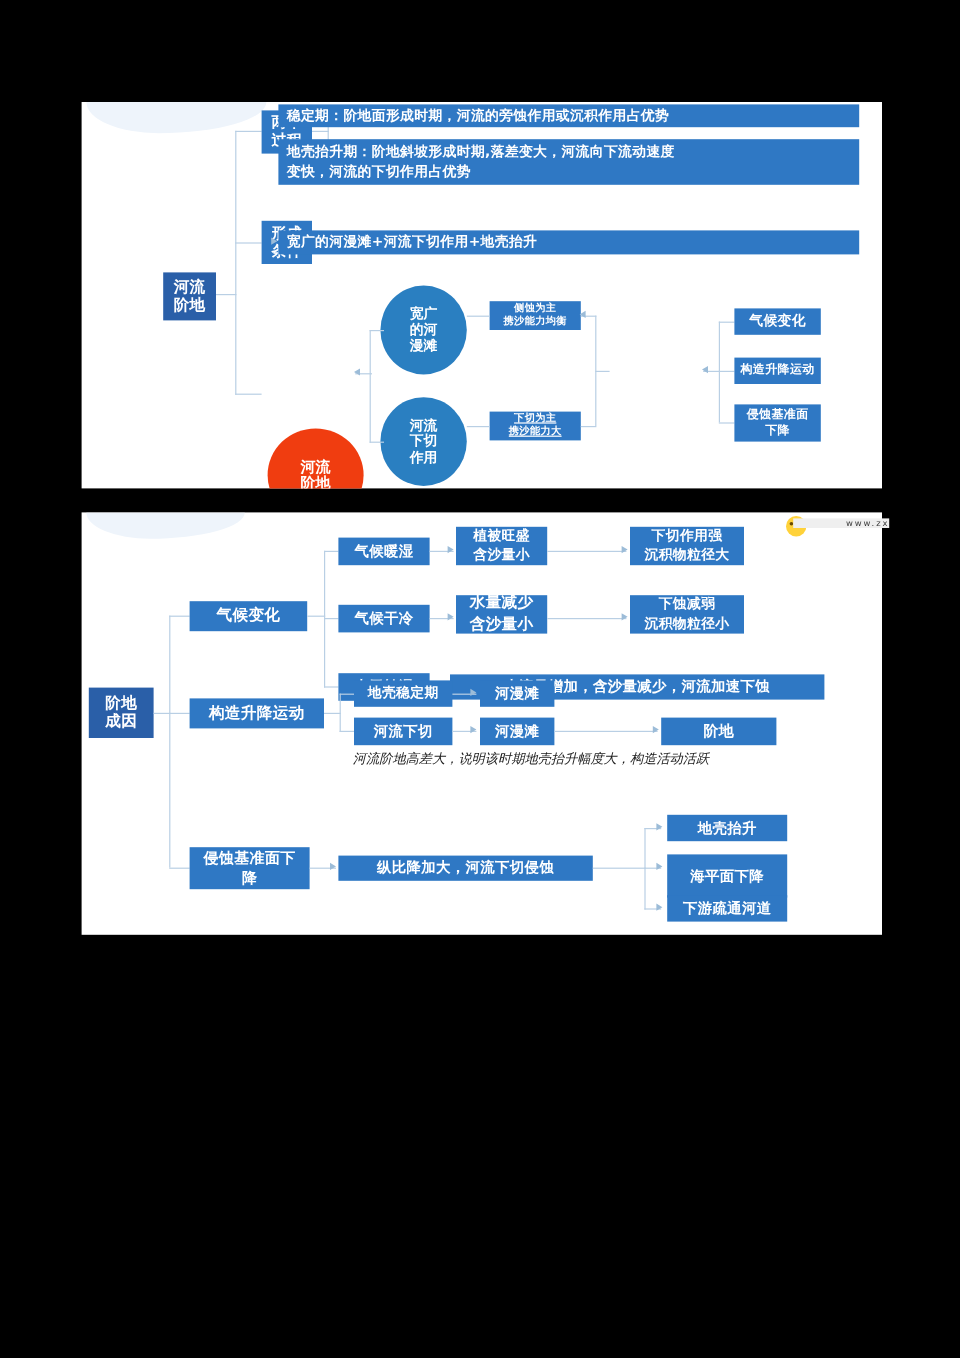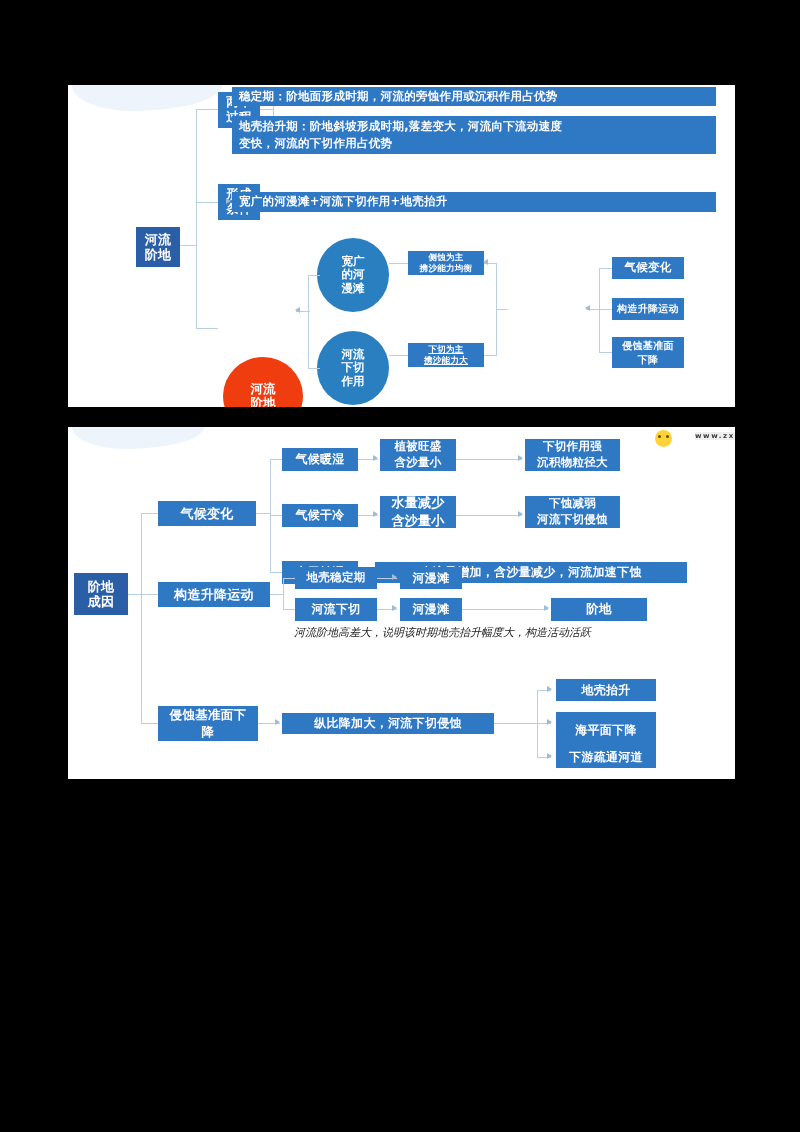--- a/index.html
+++ b/index.html
@@ -96,23 +96,23 @@
   }
   #wm .smiley::before {
     content: ""; position: absolute; left: 3px; top: 5px;
     width: 3px; height: 3px; border-radius: 50%; background: #6b4b00;
   }
   #wm .smiley::after {
     content: ""; position: absolute; right: 3px; top: 5px;
     width: 3px; height: 3px; border-radius: 50%; background: #6b4b00;
   }
   #wm .wmtxt {
-    position: absolute; left: 40px; top: 4px;
-    font-size: 7px; letter-spacing: 1.6px; font-weight: 700;
-    color: #3b3b3b; background: #efefef;
+    position: absolute; left: 6px; top: 4px;
+    font-size: 7px; letter-spacing: 1.6px; font-weight: 400;
+    color: #3b3b3b; background: #efefef; padding-left: 44px;
   }
 </style>
 </head>
 <body>
 
 <div id="page">
 
   <div class="card" id="card1">
 
     <div class="blob" style="left:4px; top:0; width:150px; height:26px;"></div>
@@ -218,21 +218,21 @@
 沉积物粒径大</div>
 
     <div class="node" style="left:214px; top:77px; width:76px; height:23px; font-size:12px;">气候干冷</div>
     <div class="ln lnh" style="left:290px; top:88px; width:20px;"></div>
     <div class="arrow" style="left:305px; top:84px;"></div>
     <div class="node" style="left:312px; top:69px; width:76px; height:32px; font-size:13px; line-height:1.35;">水量减少
 含沙量小</div>
     <div class="ln lnh" style="left:388px; top:88px; width:66px;"></div>
     <div class="arrow" style="left:450px; top:84px;"></div>
     <div class="node" style="left:457px; top:69px; width:95px; height:32px; font-size:11.5px; line-height:1.35;">下蚀减弱
-河流下切侵蚀</div>
+沉积物粒径小</div>
 
     <div class="node" style="left:214px; top:134px; width:76px; height:23px; font-size:12px;">由干转湿</div>
     <div class="ln lnh" style="left:290px; top:145px; width:14px;"></div>
     <div class="arrow" style="left:300px; top:141px;"></div>
     <div class="node" style="left:307px; top:135px; width:312px; height:21px; font-size:12px;">水流量增加，含沙量减少，河流加速下蚀</div>
 
     <div class="node" style="left:90px; top:155px; width:112px; height:25px; font-size:13px;">构造升降运动</div>
     <div class="ln lnh" style="left:202px; top:167px; width:14px;"></div>
     <div class="ln lnv" style="left:215px; top:151px; height:32px;"></div>
     <div class="ln lnh" style="left:215px; top:151px; width:12px;"></div>

